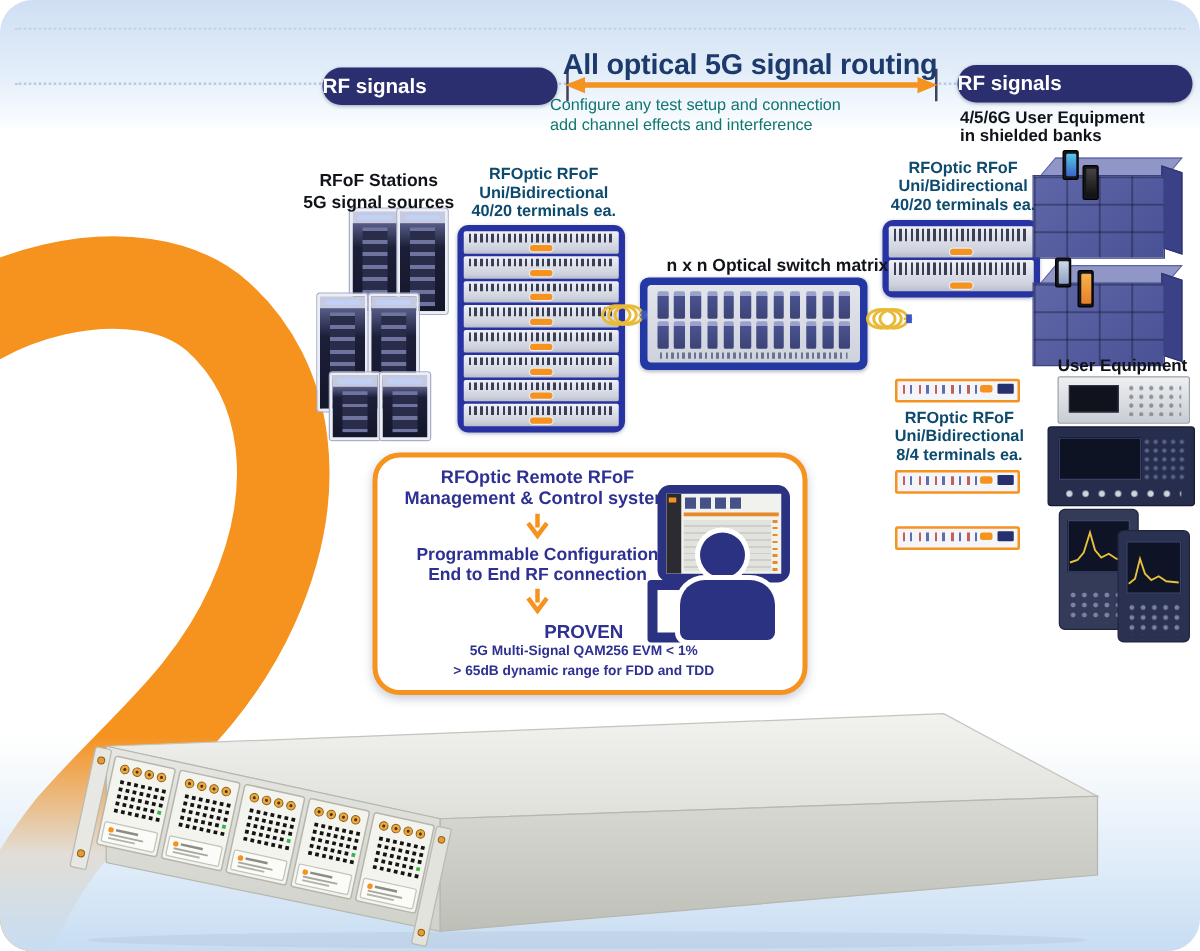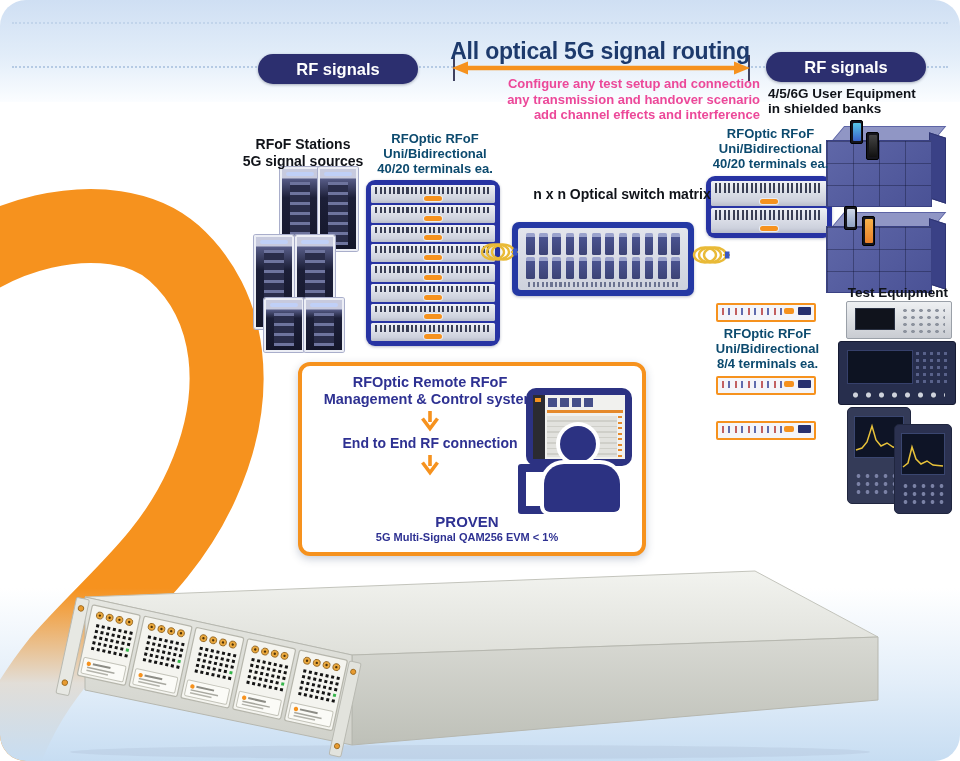--- a/index.html
+++ b/index.html
@@ -9,28 +9,28 @@
 
   
   .band-top{left:0;top:0;width:960px;height:102px;
     background:linear-gradient(180deg,#cfdff3 0%,#e2edf9 55%,#fbfdff 100%);z-index:0;}
   .band-bottom{left:0;top:588px;width:960px;height:173px;z-index:2;
     background:linear-gradient(180deg,rgba(248,252,255,0) 0%,rgba(222,235,248,.85) 55%,#c7ddf2 100%);}
   .dotline{left:12px;right:12px;height:0;border-top:2px dotted rgba(140,172,210,.55);z-index:1;}
   .swoosh{left:0;top:0;z-index:1;pointer-events:none;}
 
   
-  .badge{width:160px;height:30px;background:#2C2F6F;border-radius:15px;color:#fff;
-    display:flex;align-items:center;justify-content:center;font-weight:bold;font-size:16.5px;
+  .badge{width:188px;height:30px;background:#2C2F6F;border-radius:15px;color:#fff;
+    display:flex;align-items:center;font-weight:bold;font-size:16.5px;
     box-shadow:0 1px 3px rgba(20,30,60,.35);z-index:4;}
   .tick{width:2px;height:26px;background:#3f415f;z-index:4;}
   .title{left:430px;top:38px;width:340px;text-align:center;font-size:23px;font-weight:800;
     color:#1D3A6C;z-index:4;letter-spacing:-.2px;}
-  .subtitle{left:440px;top:76px;width:320px;text-align:right;font-size:13px;font-weight:bold;
-    color:#ec4899;line-height:15.5px;z-index:4;}
+  .subtitle{left:440px;top:76px;width:320px;text-align:left;font-size:13px;font-weight:normal;
+    color:#0f766e;line-height:15.5px;z-index:4;}
   .cap-right{left:768px;top:86px;width:178px;text-align:left;font-size:13.5px;font-weight:bold;
     color:#101319;line-height:15px;z-index:4;}
   .lbl-dark{ text-align:center;font-size:14px;font-weight:bold;color:#101319;line-height:16.5px;z-index:4;}
   .lbl-blue{ text-align:center;font-size:13px;font-weight:bold;color:#0c4a6e;line-height:15px;z-index:4;}
 
   
   .bs-cluster{z-index:3;}
   .bs-tower{position:absolute;top:0;bottom:0;width:36px;border:2px solid #eceef5;
     box-shadow:0 0 0 1px #a9aecb;border-radius:2px;
     background:linear-gradient(180deg,#c7cade 0,#c7cade 9px,#565b86 10px,#1c1f38 36%,#14162a 100%);}
@@ -99,21 +99,21 @@
 
   
   .unit1u{height:15px;border:2.5px solid #F6921E;border-radius:2px;background:#f4f5f9;z-index:3;position:absolute;}
   .unit1u::before{content:"";position:absolute;left:4px;top:3px;right:30px;height:7px;
     background:repeating-linear-gradient(90deg,rgba(185,70,70,.85) 0 2px,transparent 2px 6px,rgba(70,84,160,.85) 6px 8px,transparent 8px 13px);}
   .unit1u .blk{position:absolute;right:3px;top:2px;width:13px;height:8px;background:#27306e;border-radius:1px;}
   .unit1u .lg{position:absolute;right:20px;top:3px;width:10px;height:6px;background:#F6921E;border-radius:2px;}
 
   
   .mbx{left:298px;top:362px;width:348px;height:194px;background:#fff;border:4px solid #F6921E;
-    border-radius:12px;z-index:5;box-shadow:0 3px 8px rgba(40,60,100,.25);box-sizing:border-box;}
+    border-radius:22px;z-index:5;box-shadow:0 3px 8px rgba(40,60,100,.25);box-sizing:border-box;}
   .mbx-texts{position:absolute;left:2px;top:8px;width:252px;text-align:center;color:#2E3192;font-weight:bold;}
   .mbx-t1{font-size:14.5px;line-height:16.5px;}
   .mbx-h{font-size:15px;line-height:17px;}
   .mbx-l{font-size:14px;line-height:16px;}
   .mbx-arrow{height:22px;margin:3px 0;}
   .mbx-bottom{position:absolute;left:0;bottom:7px;width:330px;text-align:center;color:#2E3192;font-weight:bold;}
   .mbx-bl{font-size:11px;line-height:15.5px;}
   .mbx-icon{position:absolute;right:4px;top:22px;width:122px;height:142px;}
   .mon{position:absolute;right:6px;top:0;width:106px;height:78px;background:#2C3282;border-radius:10px;}
   .mon-scr{position:absolute;inset:7px;background:#f1f1ee;overflow:hidden;}
@@ -160,21 +160,20 @@
   <div class="abs tick" style="left:453px;top:55px;"></div>
   <div class="abs tick" style="left:748px;top:55px;"></div>
   <div class="abs title">All optical 5G signal routing</div>
   <svg class="abs arrow-line" width="302" height="16">
     <line x1="14" y1="8" x2="288" y2="8" stroke="#F6921E" stroke-width="4.5"></line>
     <polygon points="2,8 18,1.5 18,14.5" fill="#F6921E"></polygon>
     <polygon points="300,8 284,1.5 284,14.5" fill="#F6921E"></polygon>
   </svg>
   <div class="abs subtitle">
     <div>Configure any test setup and connection</div>
-    <div>any transmission and handover scenario</div>
     <div>add channel effects and interference</div>
   </div>
   <div class="abs cap-right">
     <div>4/5/6G User Equipment</div>
     <div>in shielded banks</div>
   </div>
 
   <div class="abs lbl-dark" style="left:228px;top:136px;width:150px;">
     <div>RFoF Stations</div>
     <div>5G signal sources</div>
@@ -204,21 +203,21 @@
         <div class="rfof-row"></div>
         <div class="rfof-row"></div>
         <div class="rfof-row"></div>
         <div class="rfof-row"></div>
         <div class="rfof-row"></div>
         <div class="rfof-row"></div>
         <div class="rfof-row"></div>
       </div>
   </div>
 
-  <div class="abs lbl-dark" style="left:500px;top:186px;width:244px;">n x n Optical switch matrix</div>
+  <div class="abs lbl-dark" style="left:500px;top:204px;width:244px;">n x n Optical switch matrix</div>
   <div class="abs sw-box" style="left:512px;top:222px;width:170px;height:62px;">
     <div class="sw-panel">
         <div class="sw-row">
           <div class="sw-mod"></div>
           <div class="sw-mod"></div>
           <div class="sw-mod"></div>
           <div class="sw-mod"></div>
           <div class="sw-mod"></div>
           <div class="sw-mod"></div>
           <div class="sw-mod"></div>
@@ -307,21 +306,21 @@
   </div>
   <div class="unit1u" style="left:716px;top:376px;width:96px;">
     <div class="blk"></div>
     <div class="lg"></div>
   </div>
   <div class="unit1u" style="left:716px;top:421px;width:96px;">
     <div class="blk"></div>
     <div class="lg"></div>
   </div>
 
-  <div class="abs lbl-dark" style="left:838px;top:285px;width:120px;font-size:13.5px;">Test Equipment</div>
+  <div class="abs lbl-dark" style="left:838px;top:285px;width:120px;font-size:13.5px;">User Equipment</div>
   <div class="abs instr1" style="left:846px;top:301px;width:104px;height:36px;">
     <div class="scr"></div>
     <div class="btns"></div>
   </div>
   <div class="abs instr2" style="left:838px;top:341px;width:116px;height:62px;">
     <div class="scr"></div>
     <div class="btns"></div>
     <div class="ports"></div>
   </div>
   <div class="abs handheld" style="left:847px;top:407px;width:62px;height:95px;">
@@ -343,30 +342,32 @@
 
   <div class="abs mbx">
     <div class="mbx-texts">
       <div class="mbx-t1">RFOptic Remote RFoF</div>
       <div class="mbx-t1">Management &amp; Control system</div>
       <div class="mbx-arrow">
         <svg width="20" height="22">
             <path d="M10 1 V12 M2.5 8.5 L10 18.5 L17.5 8.5" stroke="#F6921E" stroke-width="3.6" fill="none"></path>
           </svg>
       </div>
+      <div class="mbx-l">Programmable Configuration</div>
       <div class="mbx-l">End to End RF connection</div>
       <div class="mbx-arrow">
         <svg width="20" height="22">
             <path d="M10 1 V12 M2.5 8.5 L10 18.5 L17.5 8.5" stroke="#F6921E" stroke-width="3.6" fill="none"></path>
           </svg>
       </div>
     </div>
     <div class="mbx-bottom">
       <div class="mbx-h">PROVEN</div>
       <div class="mbx-bl">5G Multi-Signal QAM256 EVM &lt; 1%</div>
+      <div class="mbx-bl">&gt; 65dB dynamic range for FDD and TDD</div>
     </div>
     <div class="mbx-icon">
       <div class="mon">
         <div class="mon-scr">
           <div class="ms-side"></div>
           <div class="ms-thumbs"></div>
           <div class="ms-bar"></div>
           <div class="ms-rows"></div>
           <div class="ms-col"></div>
         </div>

